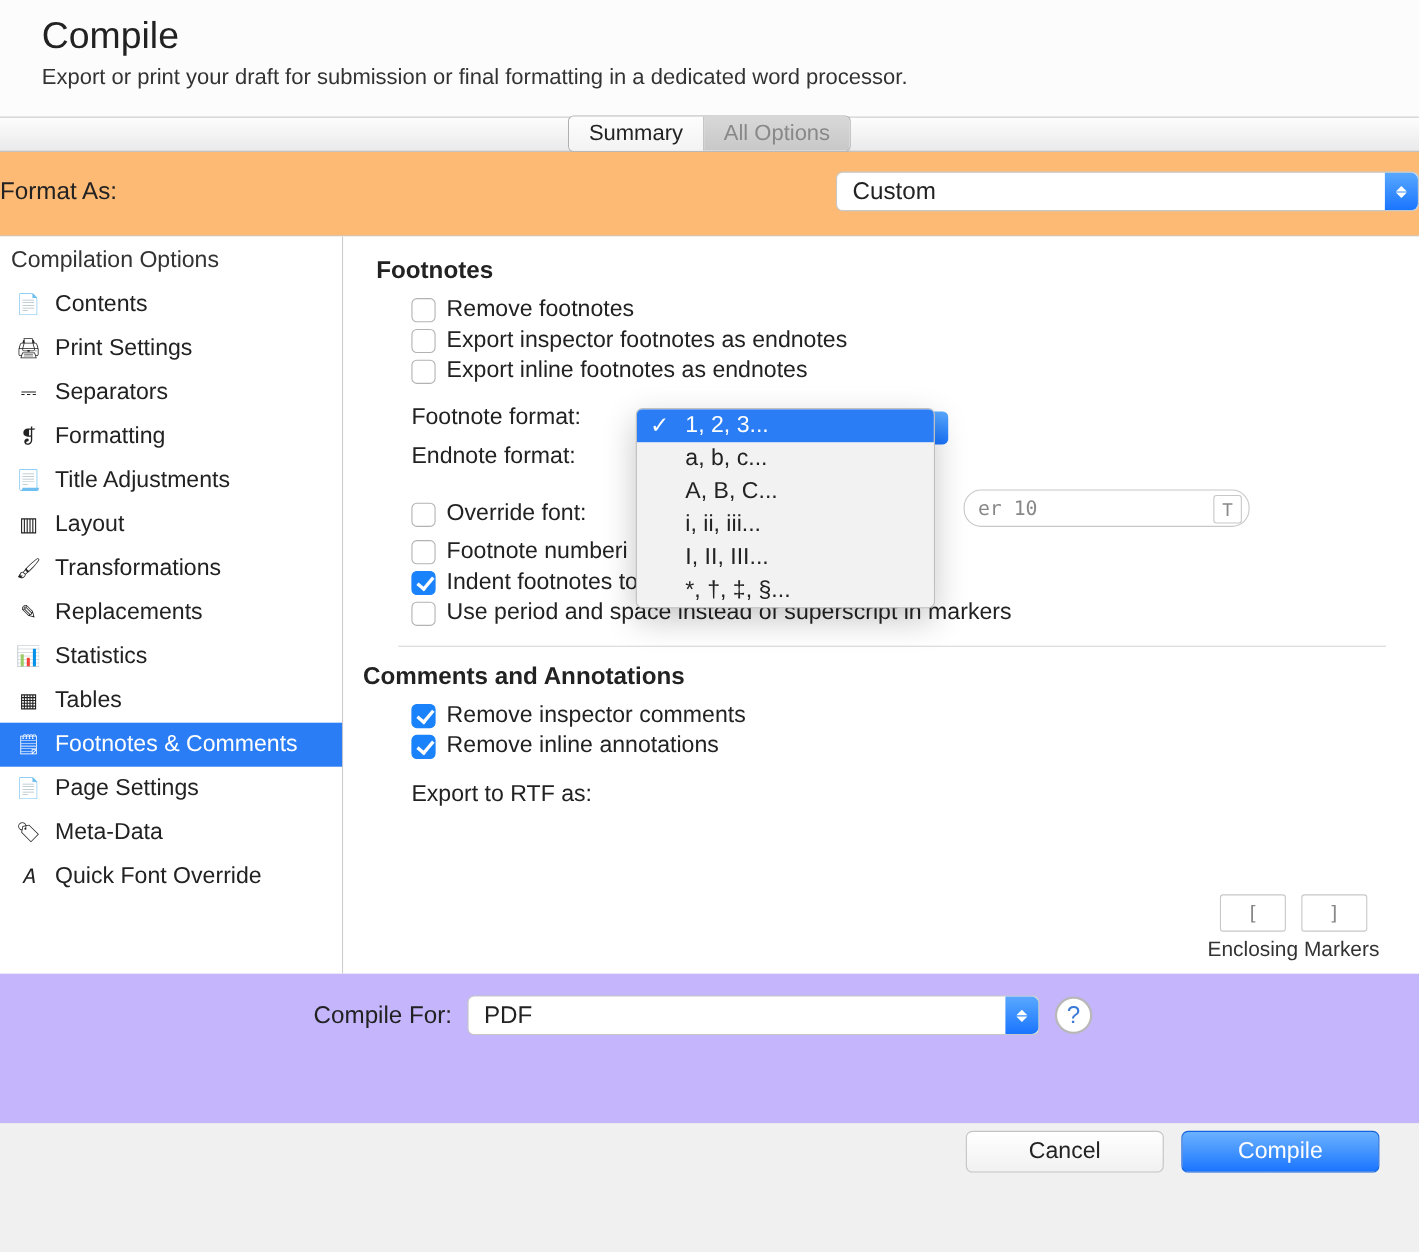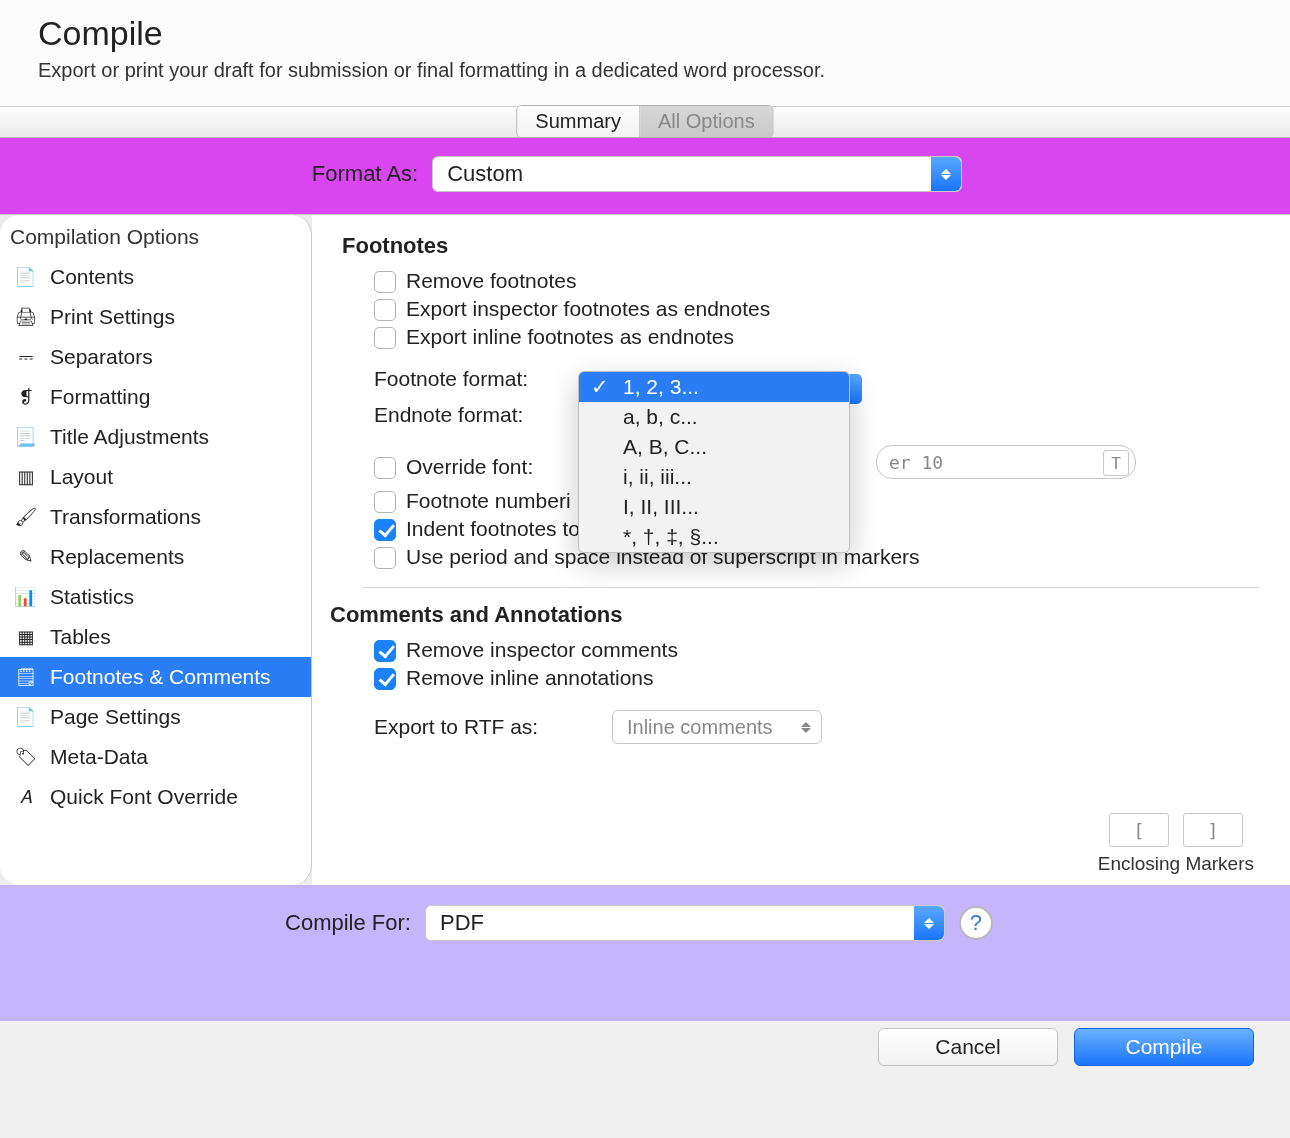--- a/index.html
+++ b/index.html
@@ -44,26 +44,26 @@
     background: linear-gradient(#fdfdfd,#f3f3f3);
     border-right: 1px solid #b0b0b0;
     cursor: default;
     color: #222;
   }
   .tab:last-child { border-right: none; }
   .tab.inactive { background: linear-gradient(#d8d8d8,#c8c8c8); color: #888; }
 
   
   .formatrow {
-    background: #d946ef;
-    padding: 18px 16px 22px 0;
+    background: #fdba74;
+    padding: 18px 0 22px 0;
     border-bottom: 1px solid #c8c8c8;
     display: flex;
     align-items: center;
-    justify-content: center;
+    justify-content: space-between;
     gap: 14px;
   }
   .formatrow label { font-size: 22px; }
   .select-shell {
     position: relative;
     background: #fff;
     border: 1px solid #c8c8c8;
     border-radius: 6px;
     height: 36px;
     display: flex;
@@ -102,21 +102,20 @@
   .body {
     display: flex;
     height: 670px;
     background: #ececec;
   }
   .sidebar {
     width: 312px;
     background: #fff;
     border-right: 1px solid #c8c8c8;
     padding-top: 6px;
-    border-radius: 20px;
   }
   .sidebar-title {
     font-size: 21px; font-weight: 400; color:#333;
     padding: 4px 10px 8px 10px;
   }
   .sb-item {
     display: flex; align-items: center;
     gap: 10px;
     padding: 6px 12px;
     font-size: 21px;
@@ -423,24 +422,20 @@
         <span class="chk checked"></span>
         <span>Remove inspector comments</span>
       </div>
       <div class="chk-row">
         <span class="chk checked"></span>
         <span>Remove inline annotations</span>
       </div>
 
       <div class="rtf-row">
         <label style="width:220px">Export to RTF as:</label>
-        <div class="select-shell small">
-          <span>Inline comments</span>
-          <span class="select-caps grey"></span>
-        </div>
       </div>
     </div>
 
     <div class="encl">
       <div class="boxes">
         <div class="br">
             <span>[</span>
           </div>
         <div class="br">
             <span>]</span>

